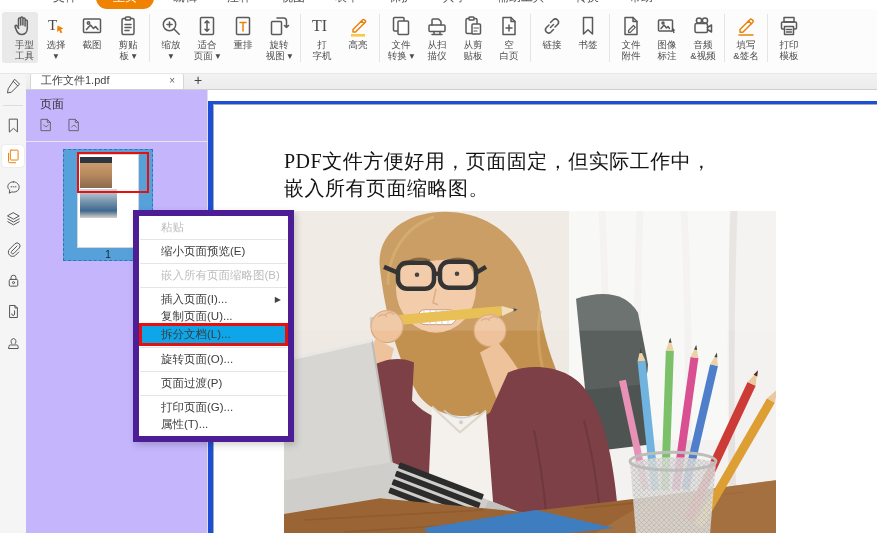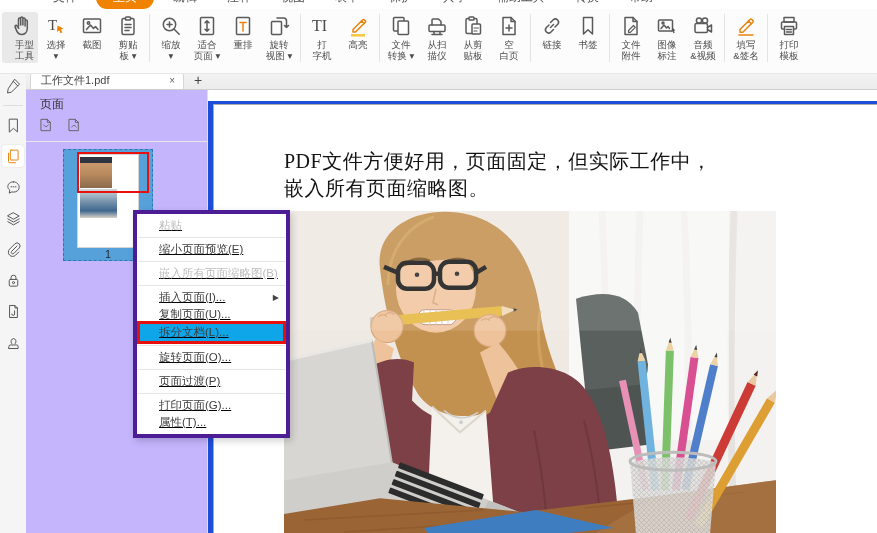--- a/index.html
+++ b/index.html
@@ -40,21 +40,21 @@
   .mi1{position:absolute;left:3px;top:3px;width:32px;height:31px;background:linear-gradient(180deg,#2e3440 0,#2e3440 20%,#c99a6e 20%,#b98a5e 55%,#8a6a4e 100%);}
   .mi2{position:absolute;left:3px;top:35px;width:37px;height:29px;background:linear-gradient(180deg,#cfd8de 0,#7d98b0 40%,#3f688e 75%,#d8d2c8 100%);}
   .thumb-red{position:absolute;left:14px;top:3px;width:68px;height:37px;border:2px solid #E8100C;}
   .pnum{position:absolute;left:0;right:0;bottom:1px;text-align:center;font-size:10px;color:#222;}
   
   #content{position:absolute;top:89px;left:208px;right:0;bottom:0;background:#1d4ed8;margin-top:12px;}
   #page{position:absolute;left:5px;top:3px;right:-2px;bottom:-2px;background:#fff;border:1px solid #ABABAB;}
   #heading{position:absolute;left:70px;top:43px;width:480px;font-family:"Liberation Serif","DejaVu Serif",serif;font-size:20px;line-height:27px;color:#141414;letter-spacing:.5px;}
   #photo{position:absolute;left:70px;top:106px;width:492px;height:329px;}
   
-  #ctxmenu{position:absolute;left:133px;top:210px;width:149px;background:#fff;border:4px solid #4c1d95;box-shadow:2px 3px 7px rgba(0,0,0,.18);padding:3px 0;z-index:10;text-decoration:underline;}
+  #ctxmenu{position:absolute;left:133px;top:210px;width:149px;background:#fff;border:6px solid #4c1d95;box-shadow:2px 3px 7px rgba(0,0,0,.18);padding:3px 0;z-index:10;}
   .cmi{position:relative;height:17px;line-height:17px;padding-left:22px;font-size:11.5px;color:#3d3d3d;white-space:nowrap;cursor:pointer;}
   .cmi.dis{color:#BDBDBD;cursor:default;}
   .cmi .sub{position:absolute;right:7px;top:0;font-size:8px;color:#444;}
   .cmi.hl{background:#0ea5e9;height:19px;line-height:19px;}
   .redframe{position:absolute;left:0;right:0;top:-2px;bottom:-2px;border:3px solid #E8100C;pointer-events:none;}
   .csep{height:1px;background:#E5E5E5;margin:3px 1px;}
 </style>
 </head>
 <body>
 

